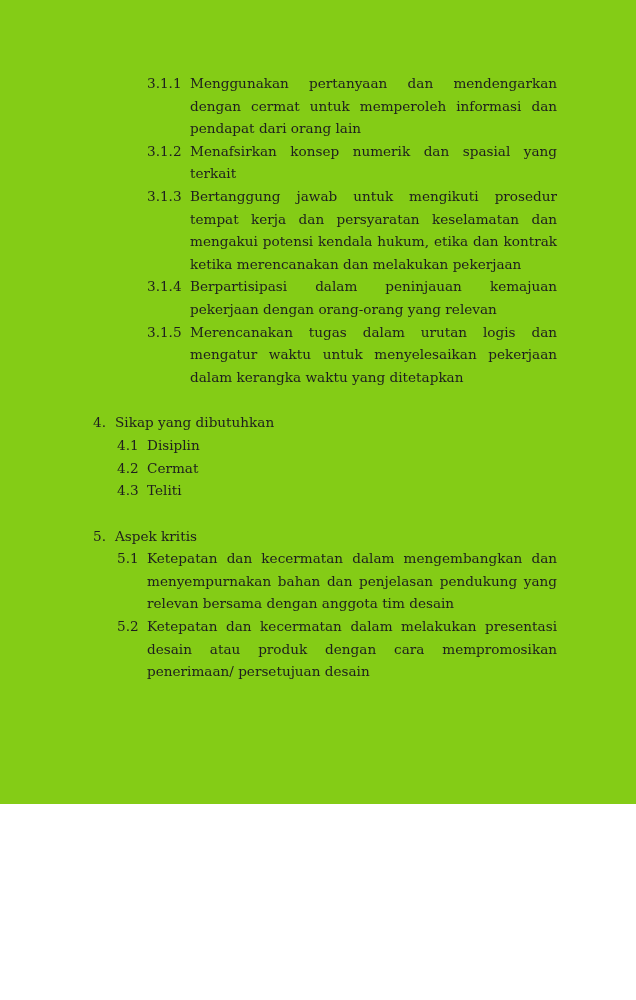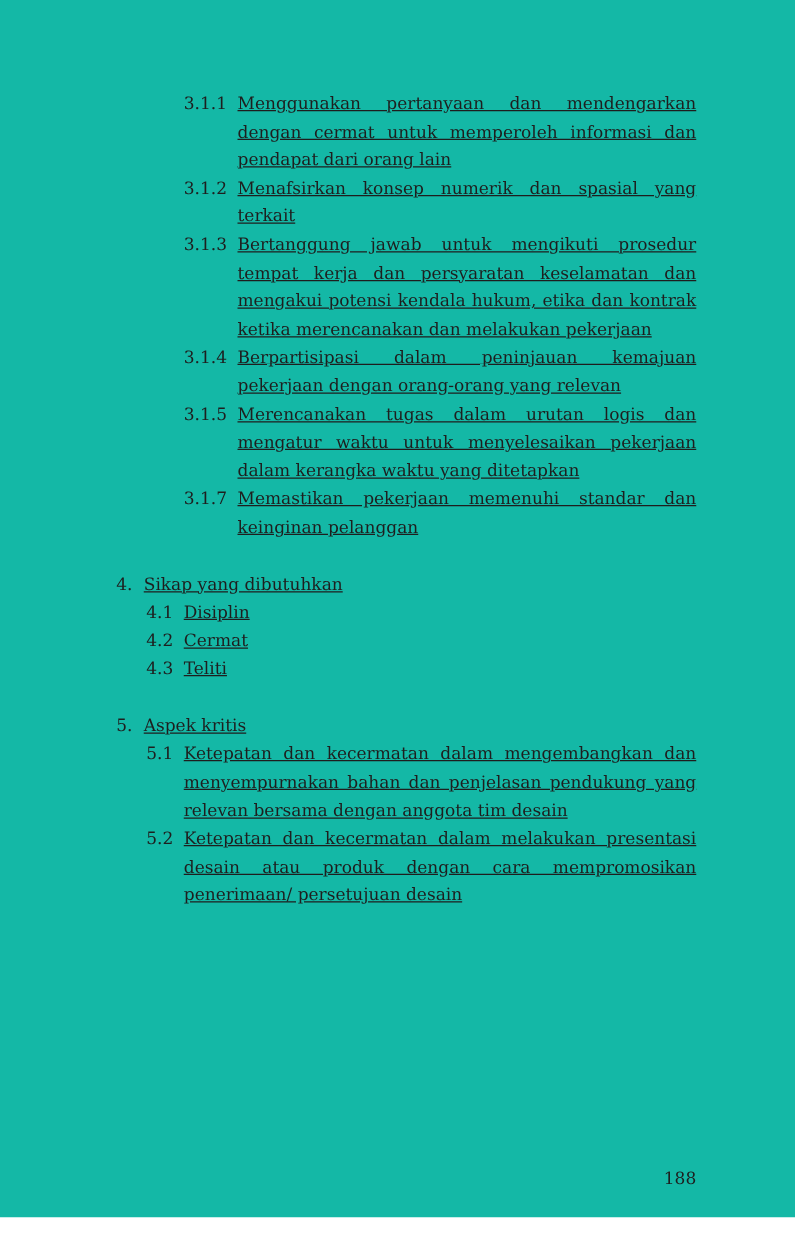--- a/index.html
+++ b/index.html
@@ -1,36 +1,36 @@
 <!DOCTYPE html>
 <html><head>
 <meta charset="utf-8">
 <style>
   * { box-sizing: border-box; }
   html, body { margin: 0; padding: 0; background: #ffffff; }
   .page {
     position: relative;
     width: 636px;
-    height: 974px;
-    background: #14b8a6;
+    height: 804px;
+    background: #84cc16;
     font-family: "DejaVu Serif", "Liberation Serif", serif;
     font-size: 13.6px;
     line-height: 22.6px;
     color: #1e1e1e;
     overflow: hidden;
   }
   .content {
     position: absolute;
     left: 93px;
     top: 72px;
     width: 464px;
   }
   .row { display: flex; align-items: flex-start; }
   .num { flex: 0 0 auto; white-space: pre; }
-  .txt { text-align: justify; text-decoration: underline; }
+  .txt { text-align: justify; }
 
   
   .row31 { margin-left: 54px; }
   .row31 .num { width: 43px; }
   .row31 .txt { width: 367px; }
 
   
   .sec { margin-top: 23px; }
   .head .num { width: 22px; }
   .subrow { margin-left: 24px; }
@@ -65,24 +65,20 @@
         <span class="txt">Bertanggung jawab untuk mengikuti prosedur tempat kerja dan persyaratan keselamatan dan mengakui potensi kendala hukum, etika dan kontrak ketika merencanakan dan melakukan pekerjaan</span>
       </div>
       <div class="row row31">
         <span class="num">3.1.4</span>
         <span class="txt">Berpartisipasi dalam peninjauan kemajuan pekerjaan dengan orang-orang yang relevan</span>
       </div>
       <div class="row row31">
         <span class="num">3.1.5</span>
         <span class="txt">Merencanakan tugas dalam urutan logis dan mengatur waktu untuk menyelesaikan pekerjaan dalam kerangka waktu yang ditetapkan</span>
       </div>
-      <div class="row row31">
-        <span class="num">3.1.7</span>
-        <span class="txt">Memastikan pekerjaan memenuhi standar dan keinginan pelanggan</span>
-      </div>
     </section>
 
     <section class="block sec sec4">
       <div class="row head">
         <span class="num">4.</span>
         <span class="txt">Sikap yang dibutuhkan</span>
       </div>
       <div class="row subrow">
         <span class="num">4.1</span>
         <span class="txt">Disiplin</span>

